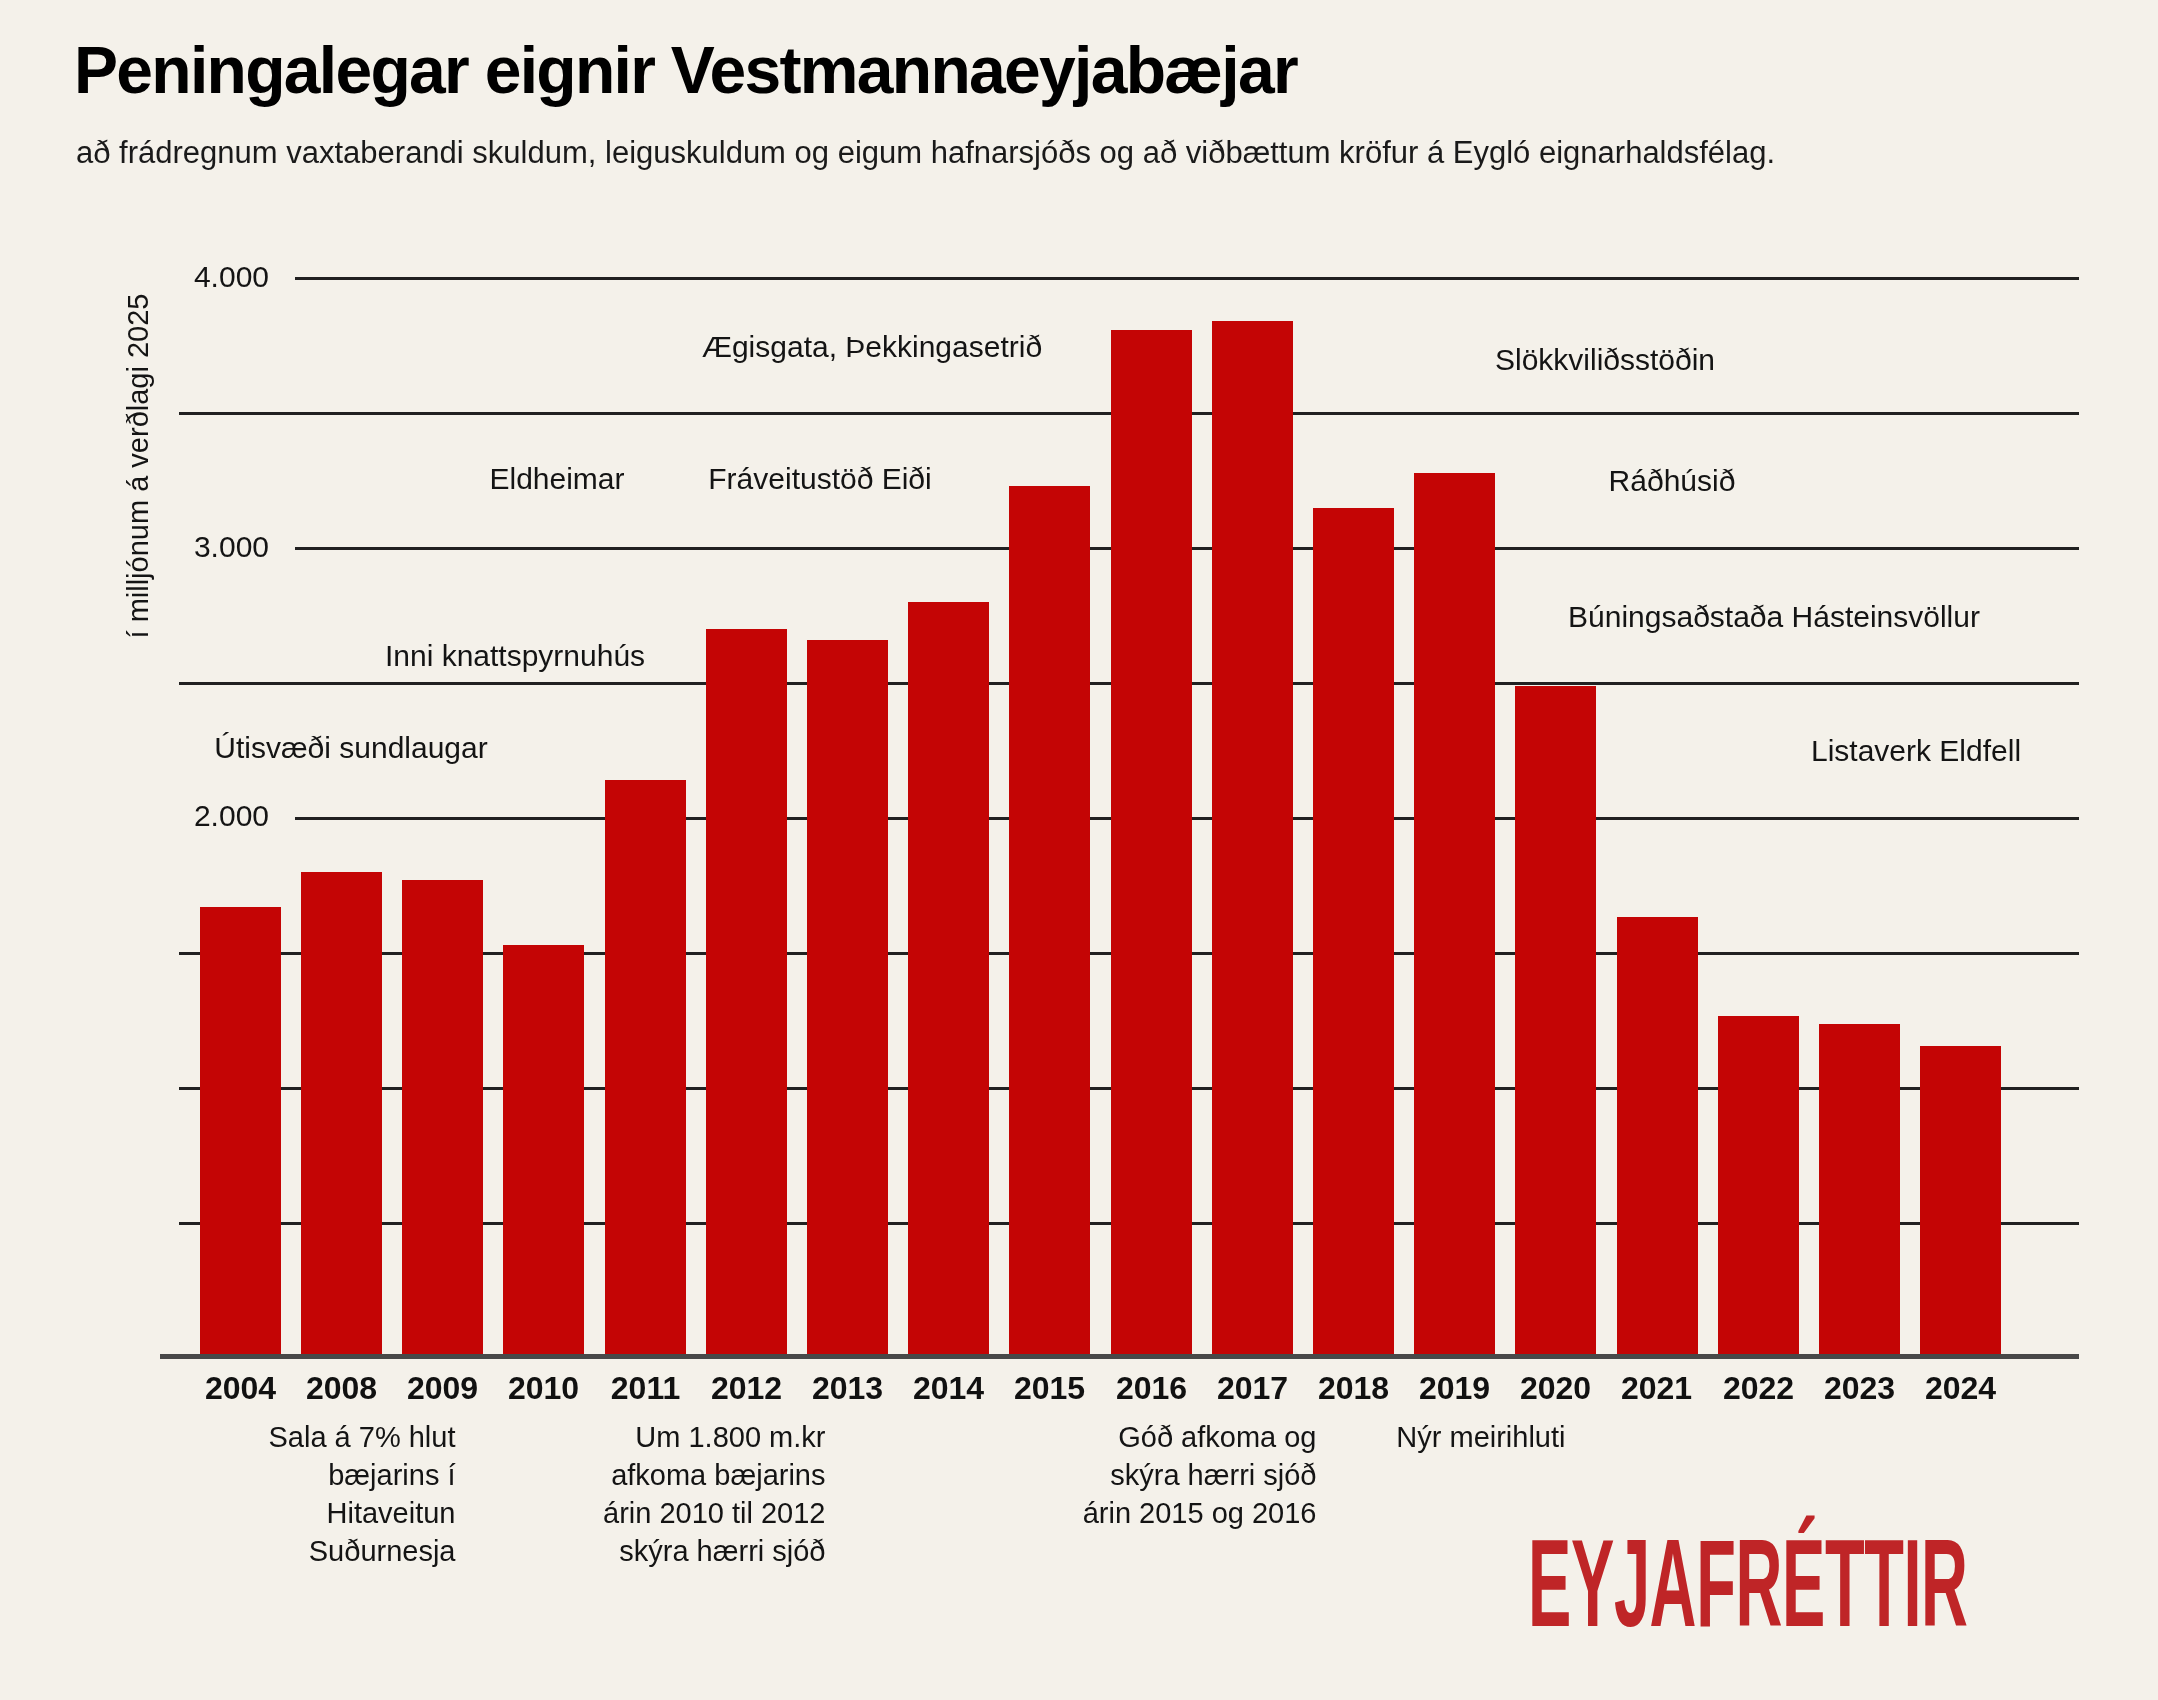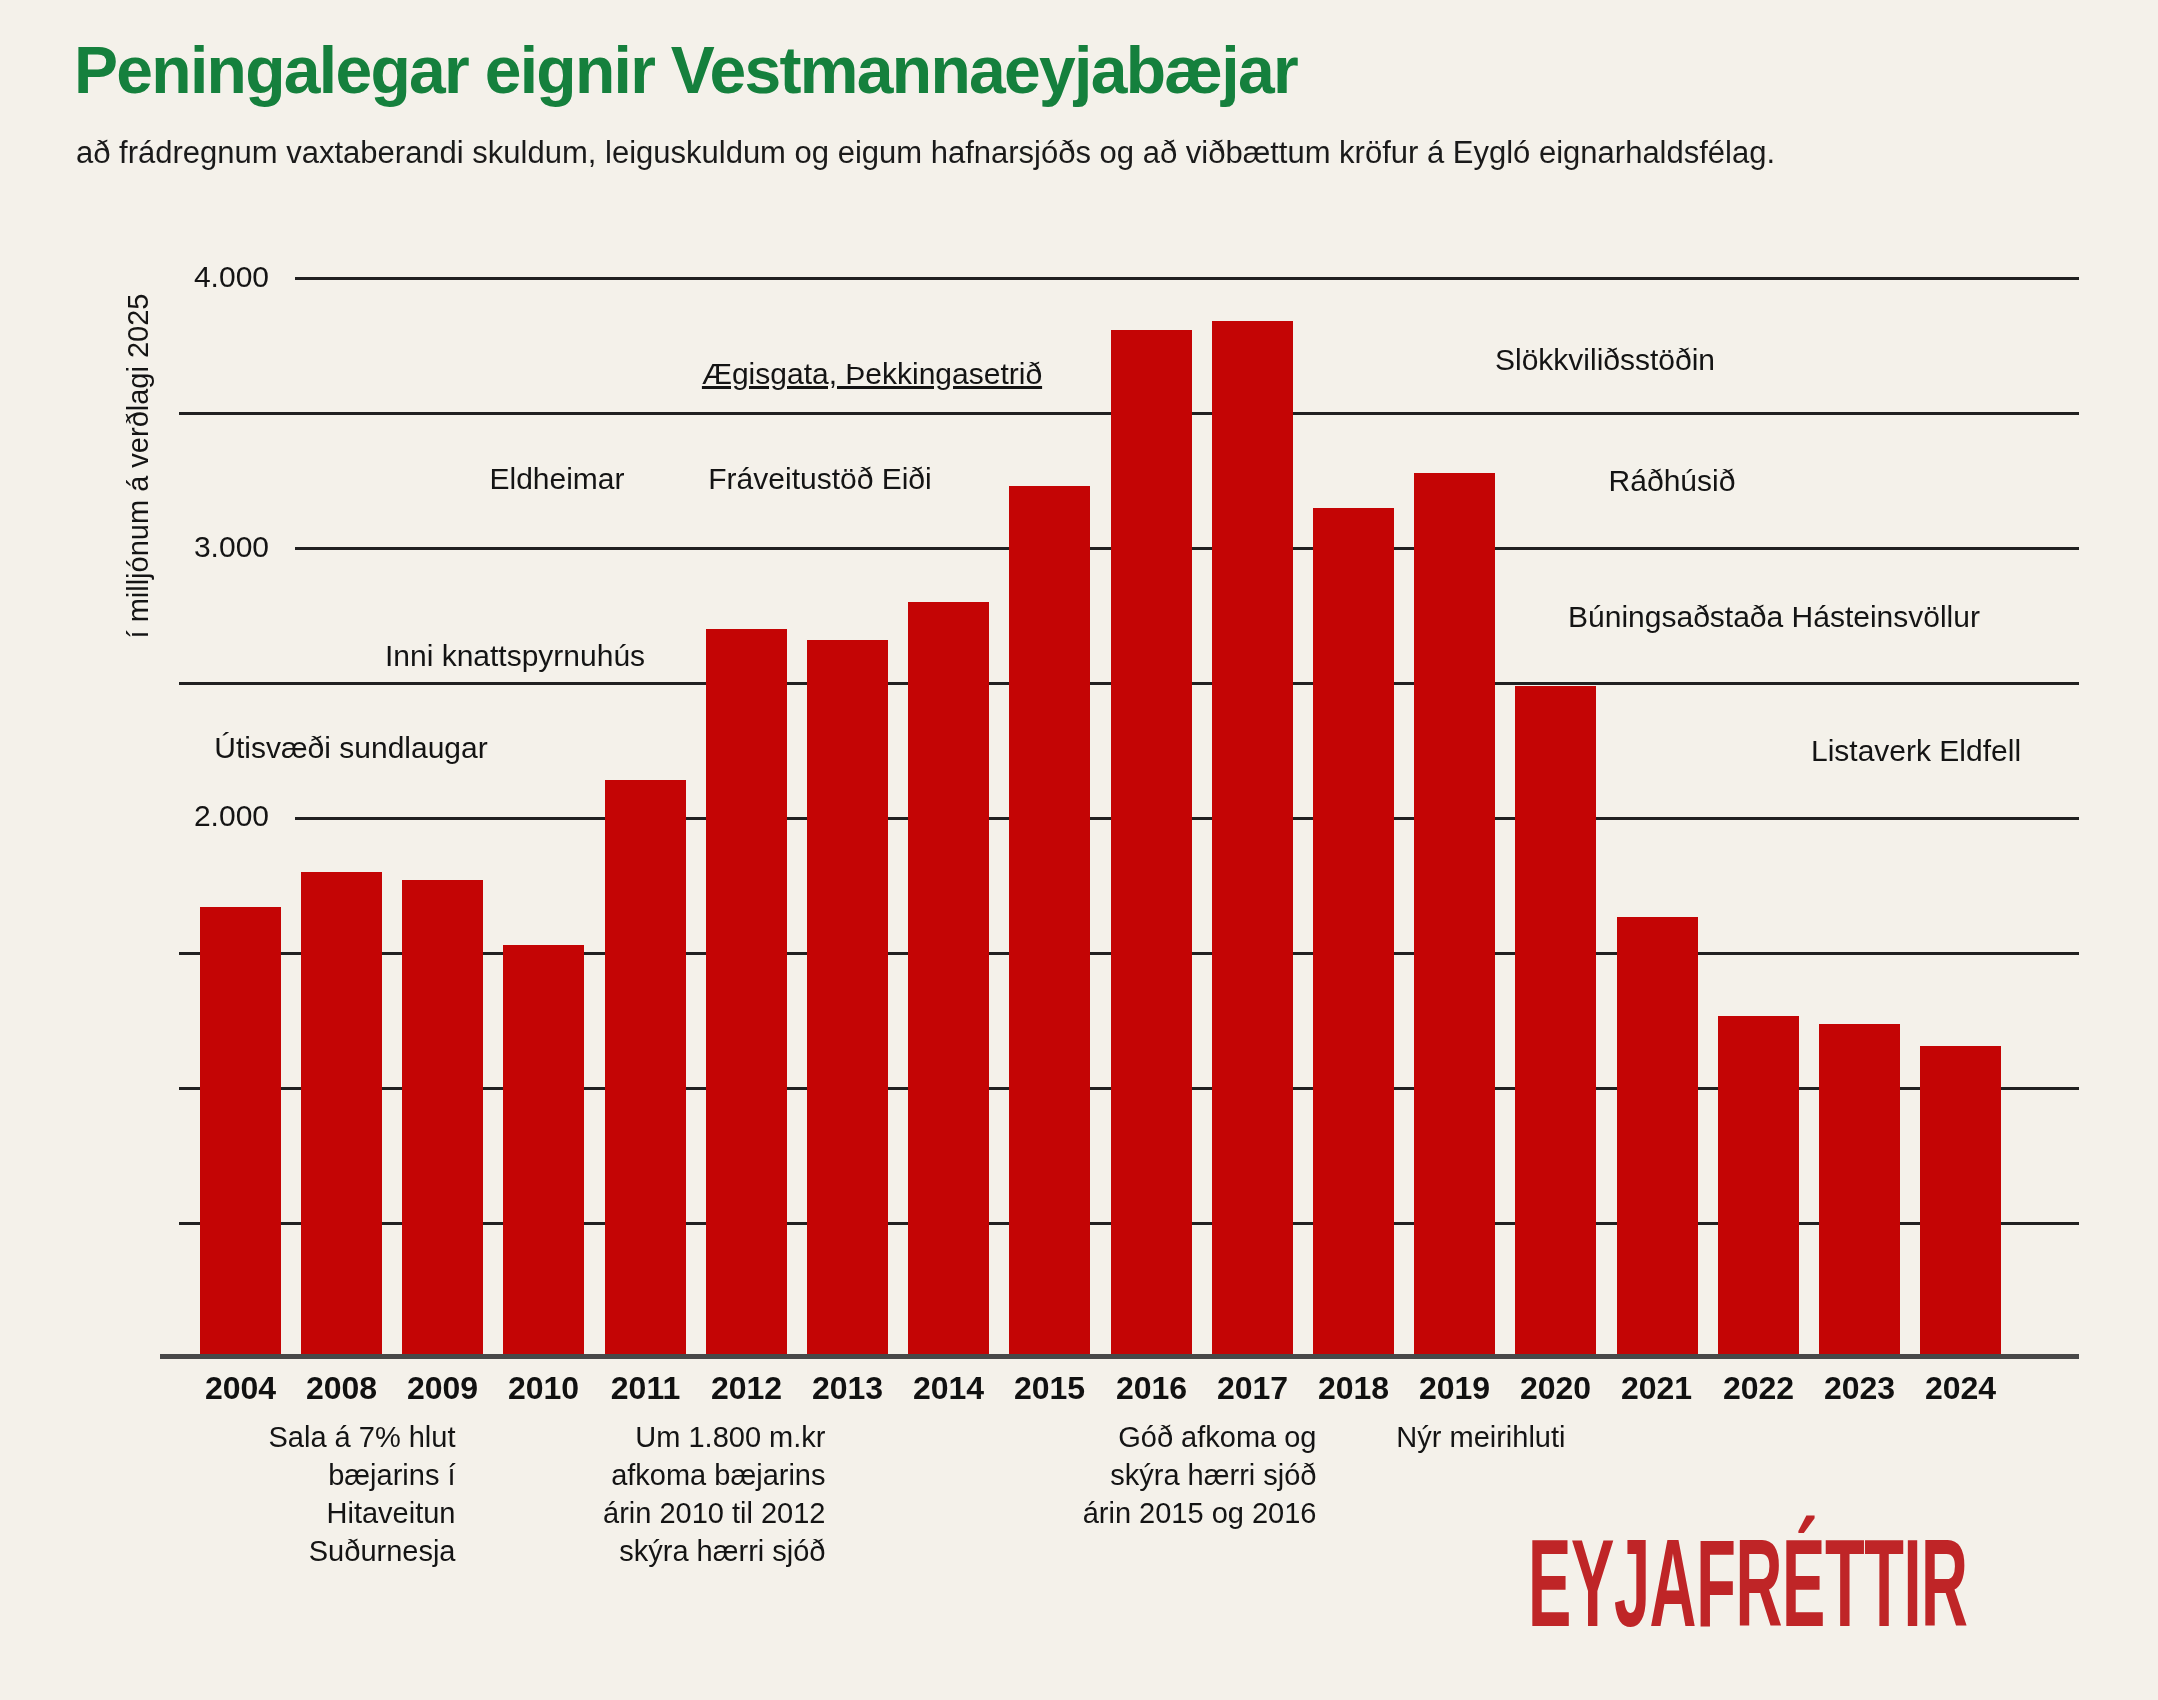--- a/index.html
+++ b/index.html
@@ -1,18 +1,18 @@
 <!DOCTYPE html>
 <html style="font-size:13.5px"><head>
 <meta charset="utf-8">
 <style>
   html,body{margin:0;padding:0;}
   body{font-family:"Liberation Sans",sans-serif;background:#e9e6e0;}
   .page{position:relative;width:2159px;height:1700px;background:#f4f1ea;overflow:hidden;color:#141414;}
-  .title{position:absolute;left:74px;top:32px;margin:0;font-size:66px;font-weight:700;letter-spacing:-1.7px;white-space:nowrap;color:#15803d;}
+  .title{position:absolute;left:74px;top:32px;margin:0;font-size:66px;font-weight:700;letter-spacing:-1.7px;white-space:nowrap;color:#000000;}
   .subtitle{position:absolute;left:76px;top:135px;margin:0;font-size:31px;font-weight:400;white-space:nowrap;color:#1a1a1a;}
   .chart{position:absolute;left:0;top:0;width:2159px;height:1700px;}
   .gridline{position:absolute;height:2.5px;background:#212121;z-index:0;}
   .axisline{position:absolute;height:5px;background:#484848;z-index:3;}
   .bar{position:absolute;z-index:1;}
   .ytick{position:absolute;width:169px;text-align:right;font-size:30px;font-weight:400;color:#141414;z-index:2;}
   .ylabel{position:absolute;left:138px;top:466px;transform:translate(-50%,-50%) rotate(-90deg);transform-origin:center;font-size:29px;white-space:nowrap;color:#141414;}
   .annotation{position:absolute;transform:translate(-50%,-50%);font-size:30px;white-space:nowrap;color:#141414;z-index:2;}
   .yearlabel{position:absolute;width:101px;text-align:center;top:1370px;font-size:32px;font-weight:700;color:#111;z-index:2;}
   .footnote{position:absolute;width:439px;transform:translateX(-50%);text-align:right;font-size:29px;line-height:38px;color:#141414;}
@@ -69,21 +69,21 @@
       <div class="bar" style="background: rgb(196, 5, 5); left: 1515px; width: 81px; top: 686px; height: 669px;"></div>
       <div class="yearlabel" style="left: 1505px;">2020</div>
       <div class="bar" style="background: rgb(196, 5, 5); left: 1617px; width: 81px; top: 917px; height: 438px;"></div>
       <div class="yearlabel" style="left: 1606px;">2021</div>
       <div class="bar" style="background: rgb(196, 5, 5); left: 1718px; width: 81px; top: 1016px; height: 338px;"></div>
       <div class="yearlabel" style="left: 1708px;">2022</div>
       <div class="bar" style="background: rgb(196, 5, 5); left: 1819px; width: 81px; top: 1024px; height: 330px;"></div>
       <div class="yearlabel" style="left: 1809px;">2023</div>
       <div class="bar" style="background: rgb(196, 5, 5); left: 1920px; width: 81px; top: 1046px; height: 308px;"></div>
       <div class="yearlabel" style="left: 1910px;">2024</div>
-      <div class="annotation" style="left: 872px; top: 374px; text-decoration: underline;">Ægisgata, Þekkingasetrið</div>
+      <div class="annotation" style="left: 872px; top: 347px;">Ægisgata, Þekkingasetrið</div>
       <div class="annotation" style="left: 1605px; top: 360px;">Slökkviliðsstöðin</div>
       <div class="annotation" style="left: 557px; top: 479px;">Eldheimar</div>
       <div class="annotation" style="left: 820px; top: 479px;">Fráveitustöð Eiði</div>
       <div class="annotation" style="left: 1672px; top: 481px;">Ráðhúsið</div>
       <div class="annotation" style="left: 515px; top: 629px; margin-top: 27px;">Inni knattspyrnuhús</div>
       <div class="annotation" style="left: 1774px; top: 617px;">Búningsaðstaða Hásteinsvöllur</div>
       <div class="annotation" style="left: 351px; top: 748px;">Útisvæði sundlaugar</div>
       <div class="annotation" style="left: 1916px; top: 751px;">Listaverk Eldfell</div>
     </div>
 

